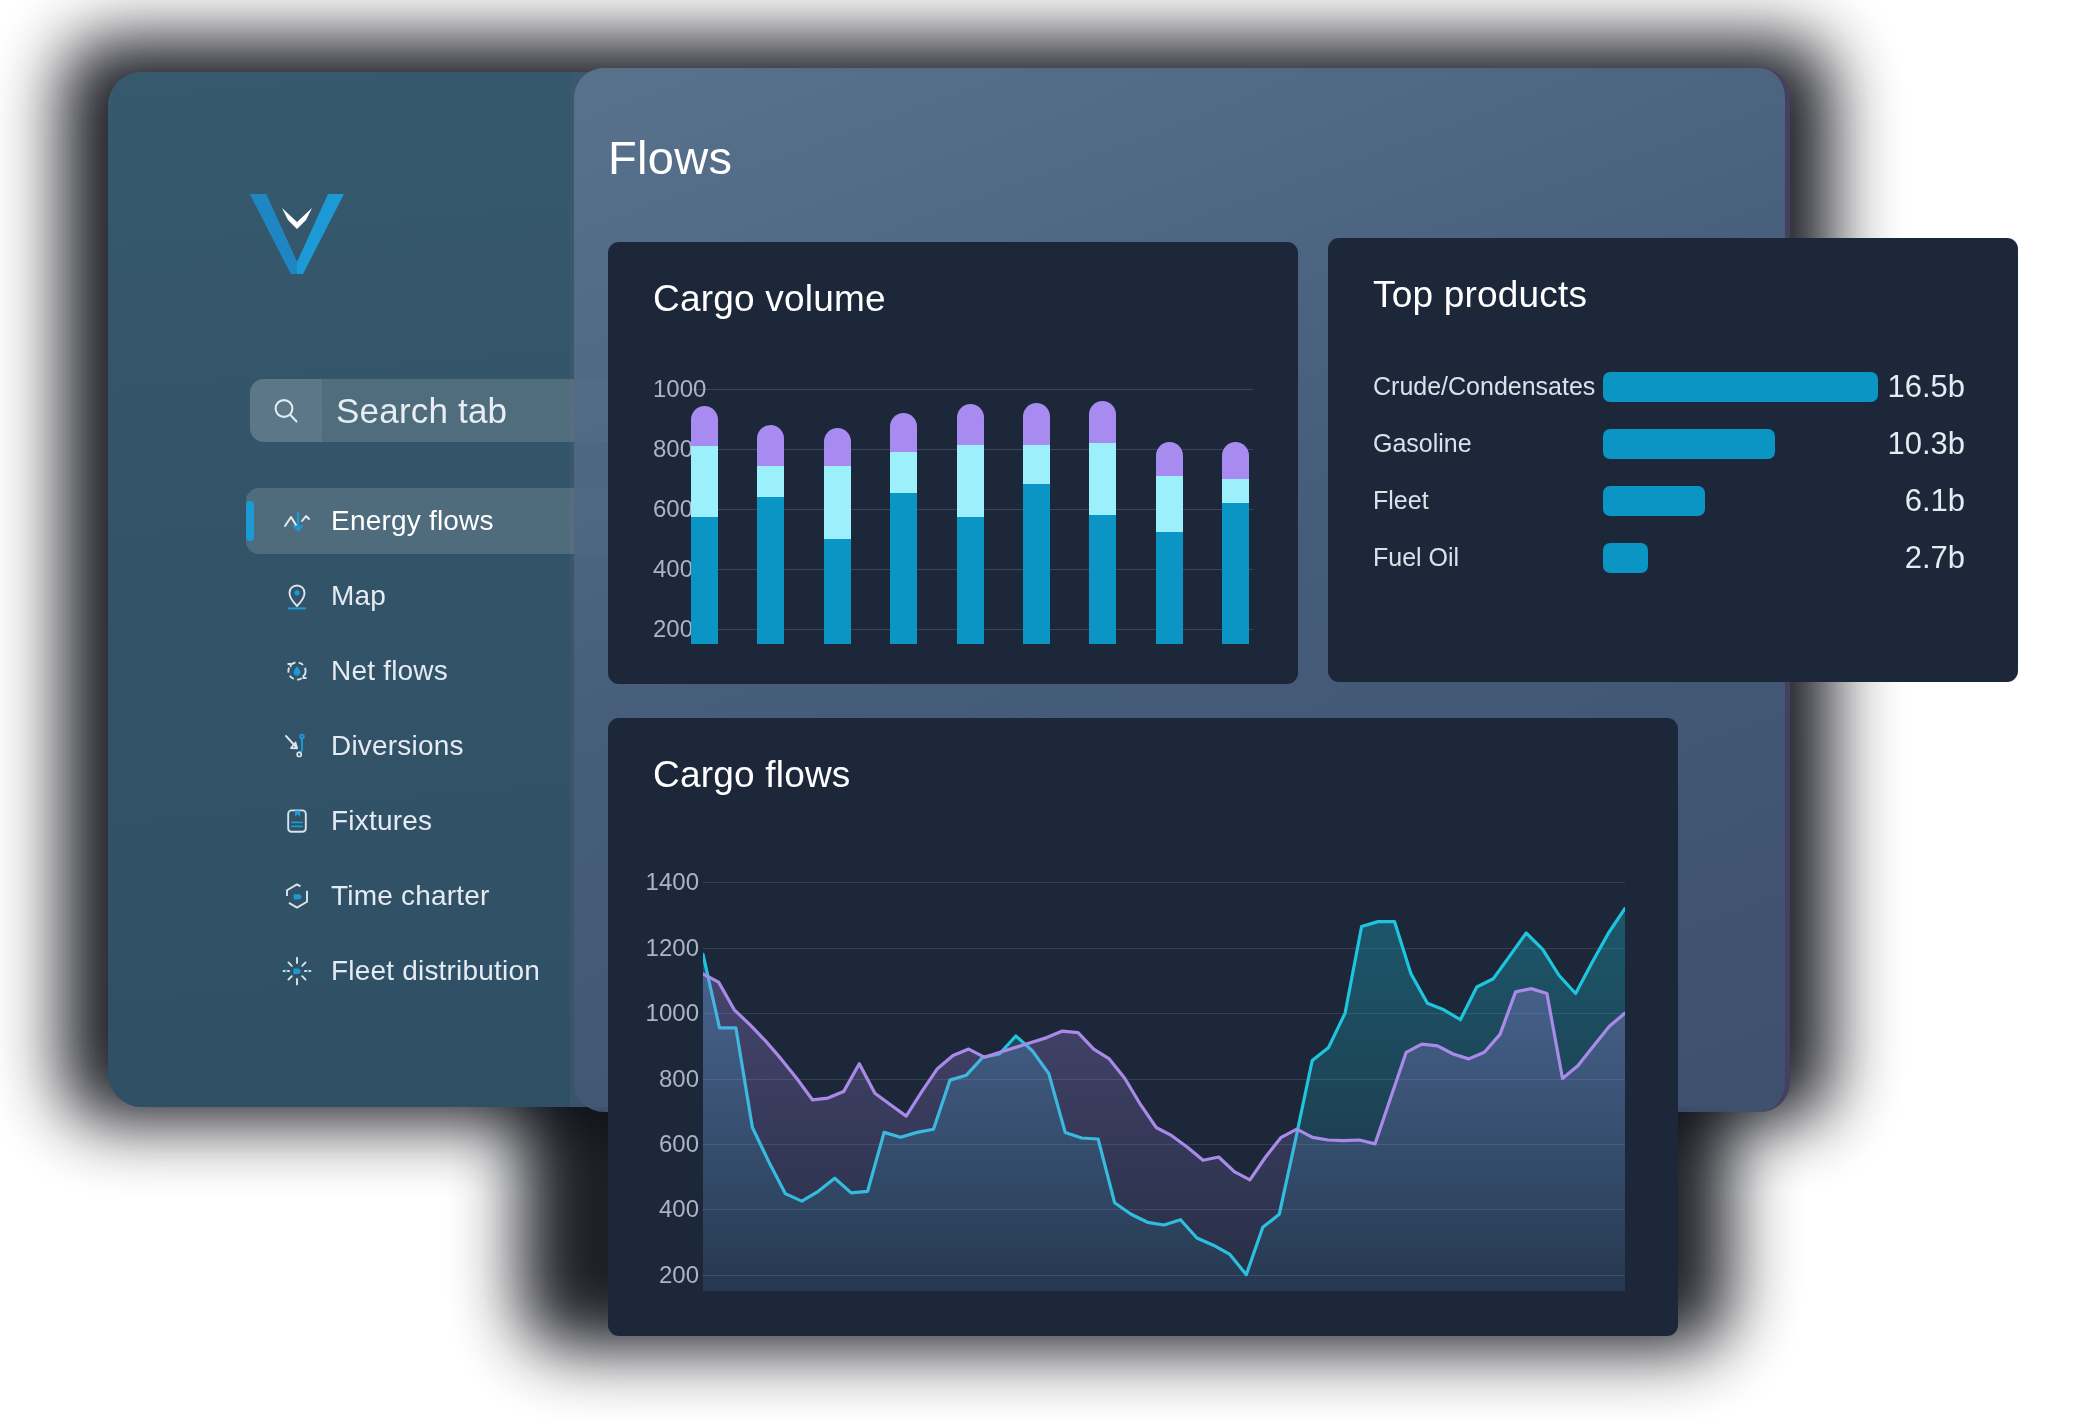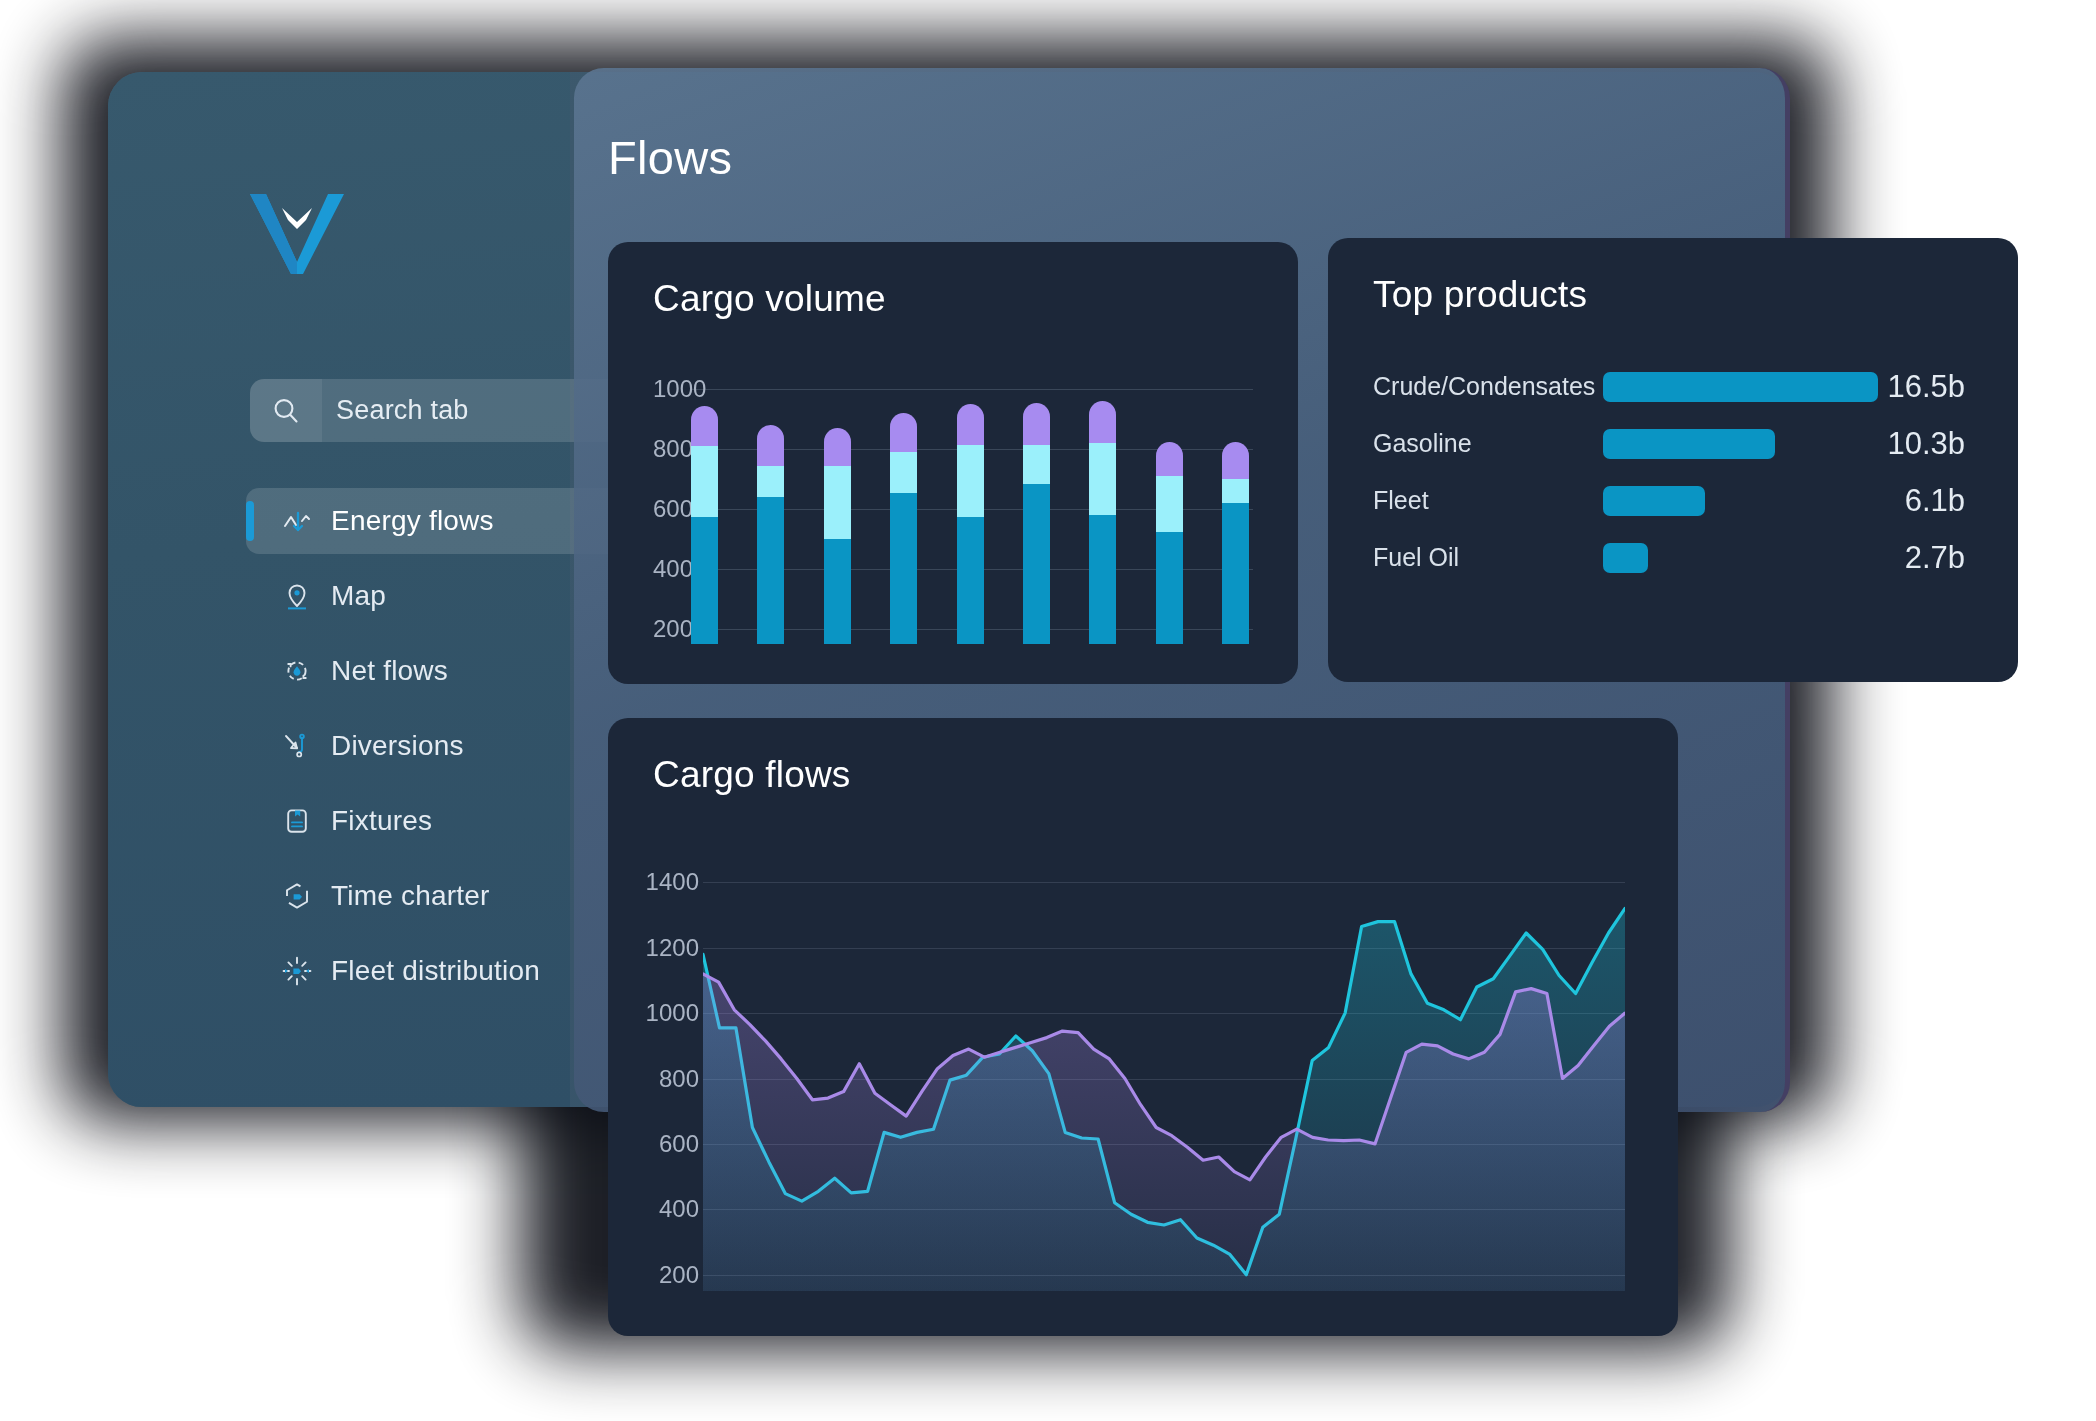--- a/index.html
+++ b/index.html
@@ -64,21 +64,21 @@
     border-radius: 14px;
     display: flex; align-items: center;
     overflow: hidden;
   }
   #search-icon-wrap {
     width: 72px; height: 100%;
     display: flex; align-items: center; justify-content: center;
     background: rgba(255,255,255,0.07);
   }
   #search-input-text {
-    font-size: 27px;
+    font-size: 35px;
     color: #e6edf3;
     letter-spacing: .2px;
     padding-left: 14px;
   }
 
   
   #nav { position: absolute; left: 138px; top: 416px; width: 560px; text-align: center; }
   .nav-item {
     position: relative;
     height: 66px;
@@ -126,21 +126,21 @@
     font-size: 47px;
     color: #ffffff;
     font-weight: 500;
     letter-spacing: .3px;
   }
 
   
   .card {
     position: absolute;
     background: #1c2739;
-    border-radius: 20px;
+    border-radius: 11px;
   }
   #card-cargo-volume { left: 608px; top: 242px; width: 690px; height: 442px; }
   #card-top-products { left: 1328px; top: 238px; width: 690px; height: 444px; }
   #card-cargo-flows  { left: 608px; top: 718px; width: 1070px; height: 618px; }
 
   .card-title {
     position: absolute;
     left: 45px; top: 36px;
     font-size: 37px;
     color: #ffffff;

